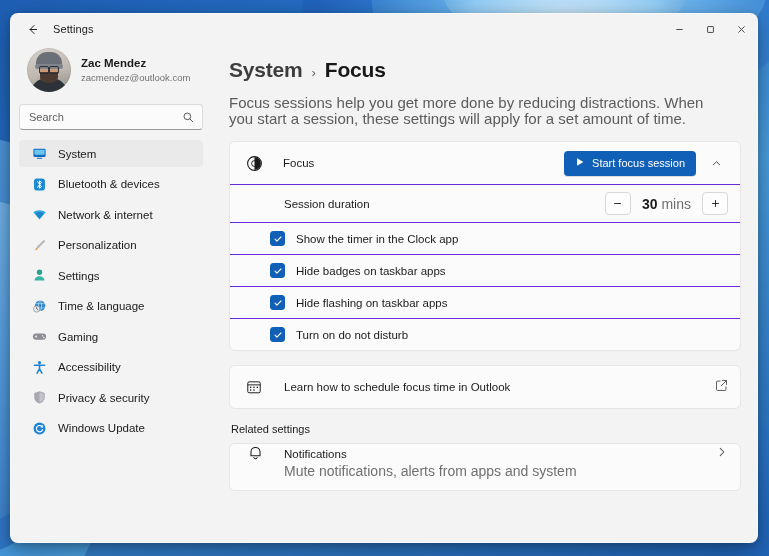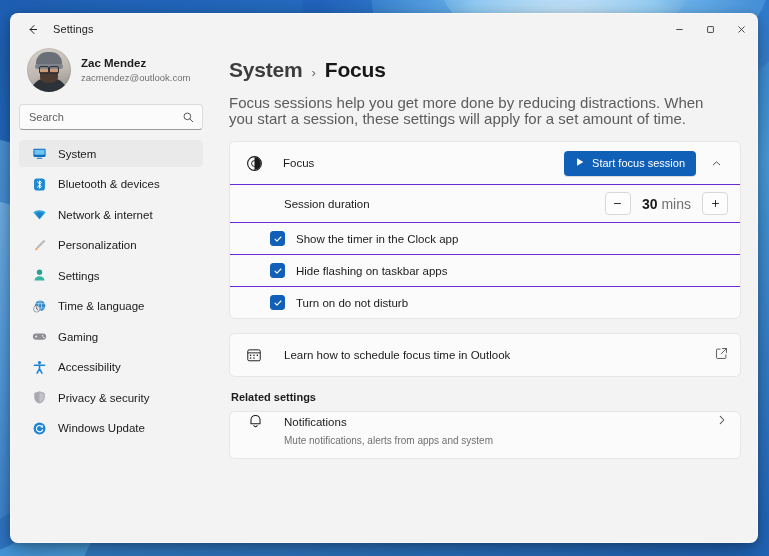--- a/index.html
+++ b/index.html
@@ -196,31 +196,31 @@
     width: 15px; height: 15px; flex: 0 0 15px;
     background: #1160b8; border: 1px solid #1160b8;
     border-radius: 3px; display:flex; align-items:center; justify-content:center;
     cursor: pointer;
   }
   .cb-label { font-size: 11.5px; color:#1b1b1b; margin-left: 11px; }
 
   .link-row { min-height: 42px; cursor: pointer; }
   .ext-ic { color:#4a4a4a; margin-left: auto; }
 
-  .section-title { font-size: 11px; font-weight: 700; color: #1b1b1b; margin: 2px 0 8px 2px; }
+  .section-title { font-size: 11px; font-weight: 400; color: #1b1b1b; margin: 2px 0 8px 2px; }
 
   .nav-card { padding: 0; }
   .nav-row {
     display:flex; align-items:flex-start; min-height: 46px;
     padding: 0 12px 0 14px; cursor: pointer;
   }
   .nav-row-ic { width: 22px; flex:0 0 22px; display:flex; align-items:center; justify-content:center; color:#1b1b1b; }
   .nav-row-txt { margin-left: 18px; flex:1; }
   .nrt-title { font-size: 11.5px; color:#1b1b1b; line-height: 15px; }
-  .nrt-sub { font-size: 10px; color:#707070; line-height: 13px; }
+  .nrt-sub { font-size: 14px; color:#707070; line-height: 13px; }
   .nav-row-chev { color:#555; }
 </style>
 </head>
 <body>
 
 <div id="wallpaper">
   <div class="wp-base"></div>
   <div class="ribbon r1"></div>
   <div class="ribbon r2"></div>
   <div class="ribbon r3"></div>
@@ -458,20 +458,28 @@
 
         <div class="row cb-row">
           <span class="checkbox">
             <svg width="10" height="10" viewBox="0 0 12 12">
               <path d="M2.4 6.2 L4.7 8.5 L9.5 3.6" stroke="#fff" stroke-width="1.3" fill="none" stroke-linecap="round" stroke-linejoin="round"></path>
             </svg>
           </span>
           <span class="cb-label">Show the timer in the Clock app</span>
         </div>
 
+        <div class="row cb-row">
+          <span class="checkbox">
+            <svg width="10" height="10" viewBox="0 0 12 12">
+              <path d="M2.4 6.2 L4.7 8.5 L9.5 3.6" stroke="#fff" stroke-width="1.3" fill="none" stroke-linecap="round" stroke-linejoin="round"></path>
+            </svg>
+          </span>
+          <span class="cb-label">Hide badges on taskbar apps</span>
+        </div>
 
         <div class="row cb-row">
           <span class="checkbox">
             <svg width="10" height="10" viewBox="0 0 12 12">
               <path d="M2.4 6.2 L4.7 8.5 L9.5 3.6" stroke="#fff" stroke-width="1.3" fill="none" stroke-linecap="round" stroke-linejoin="round"></path>
             </svg>
           </span>
           <span class="cb-label">Hide flashing on taskbar apps</span>
         </div>
 

